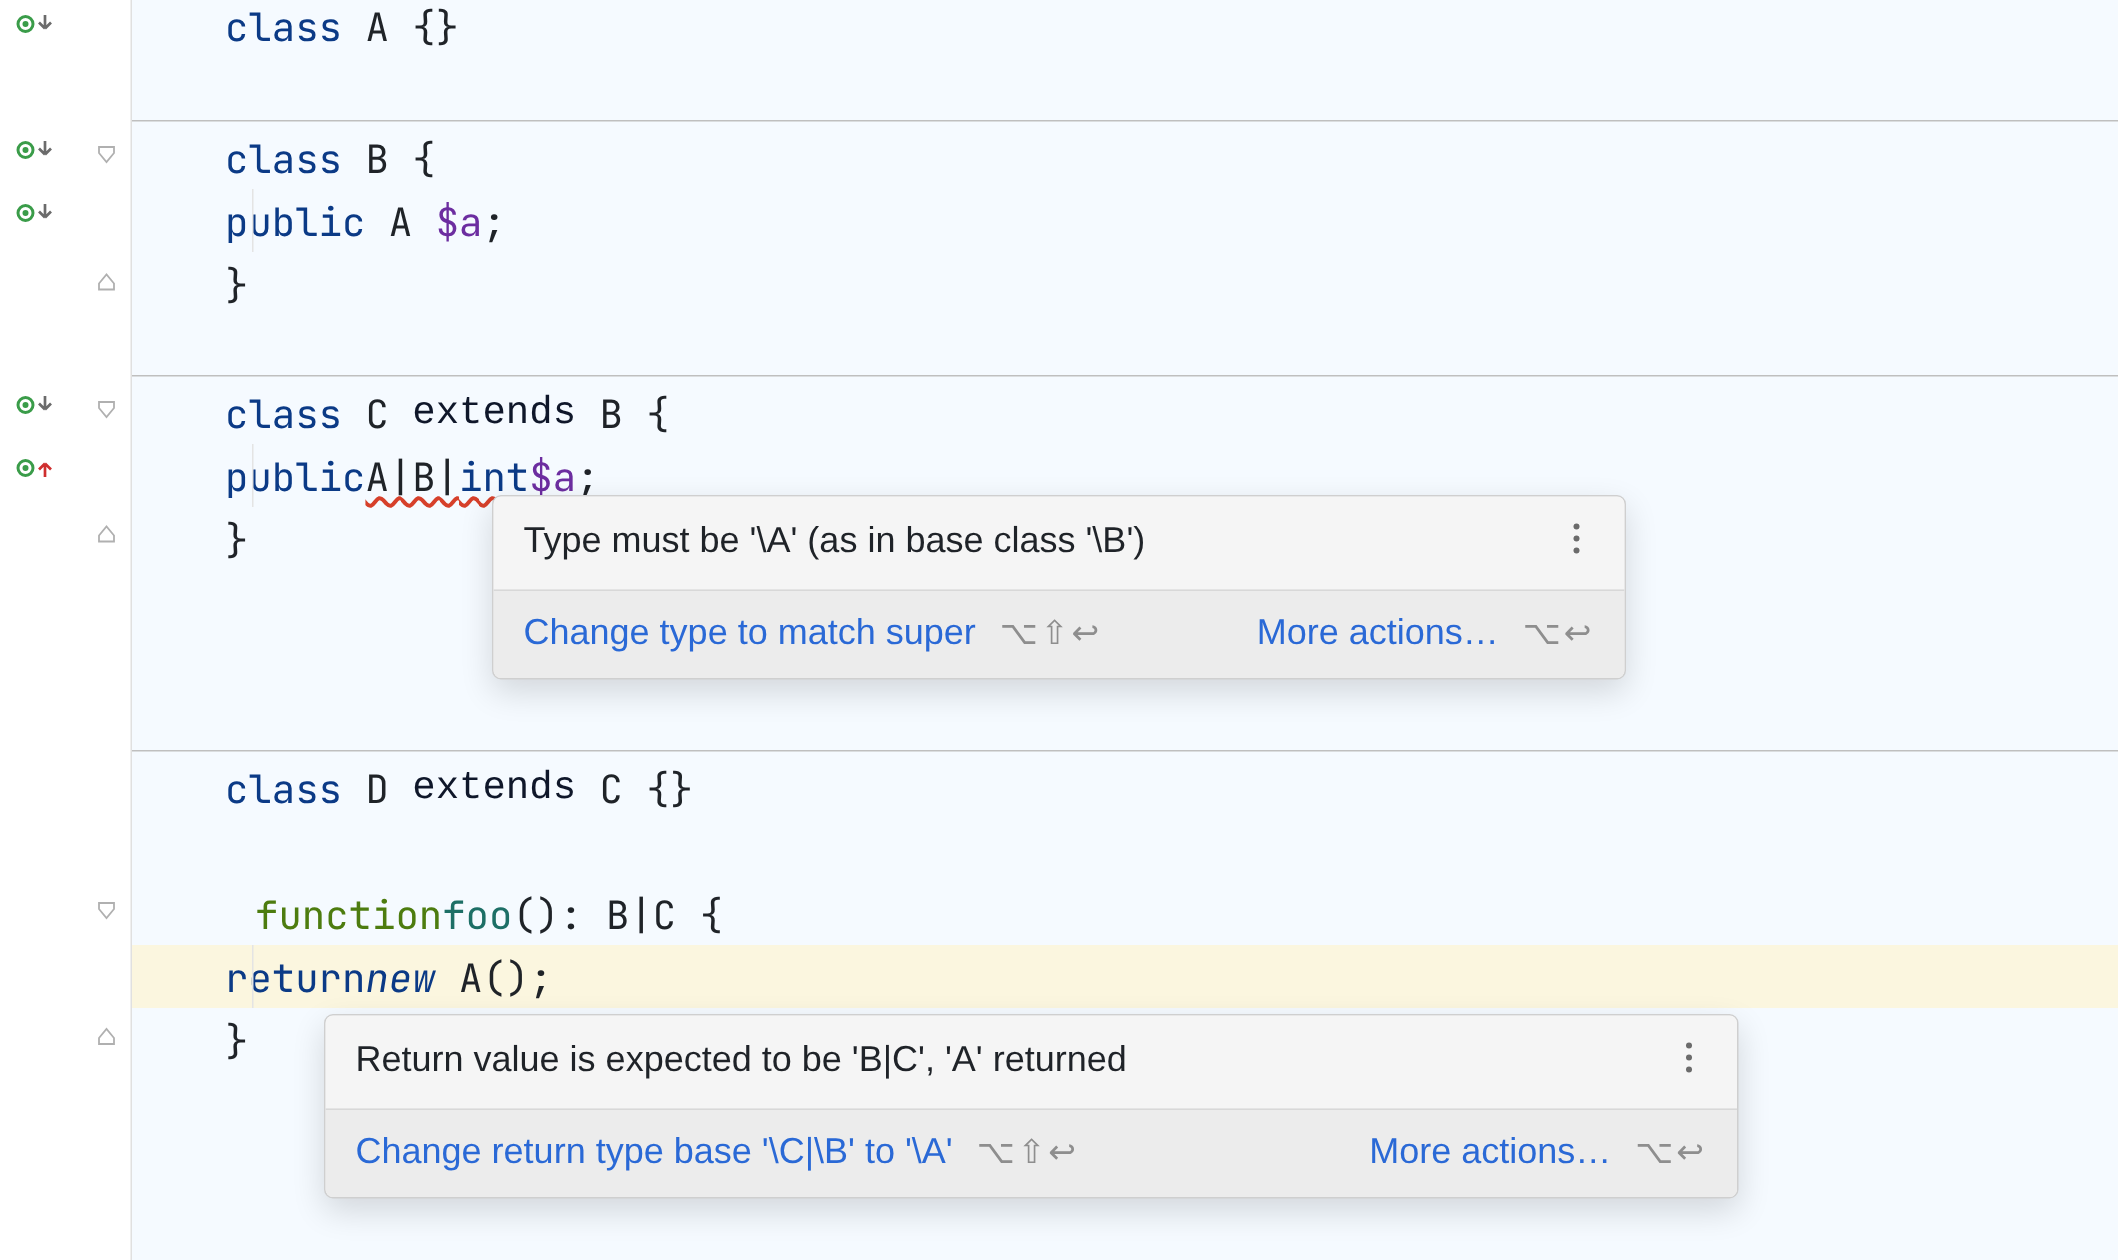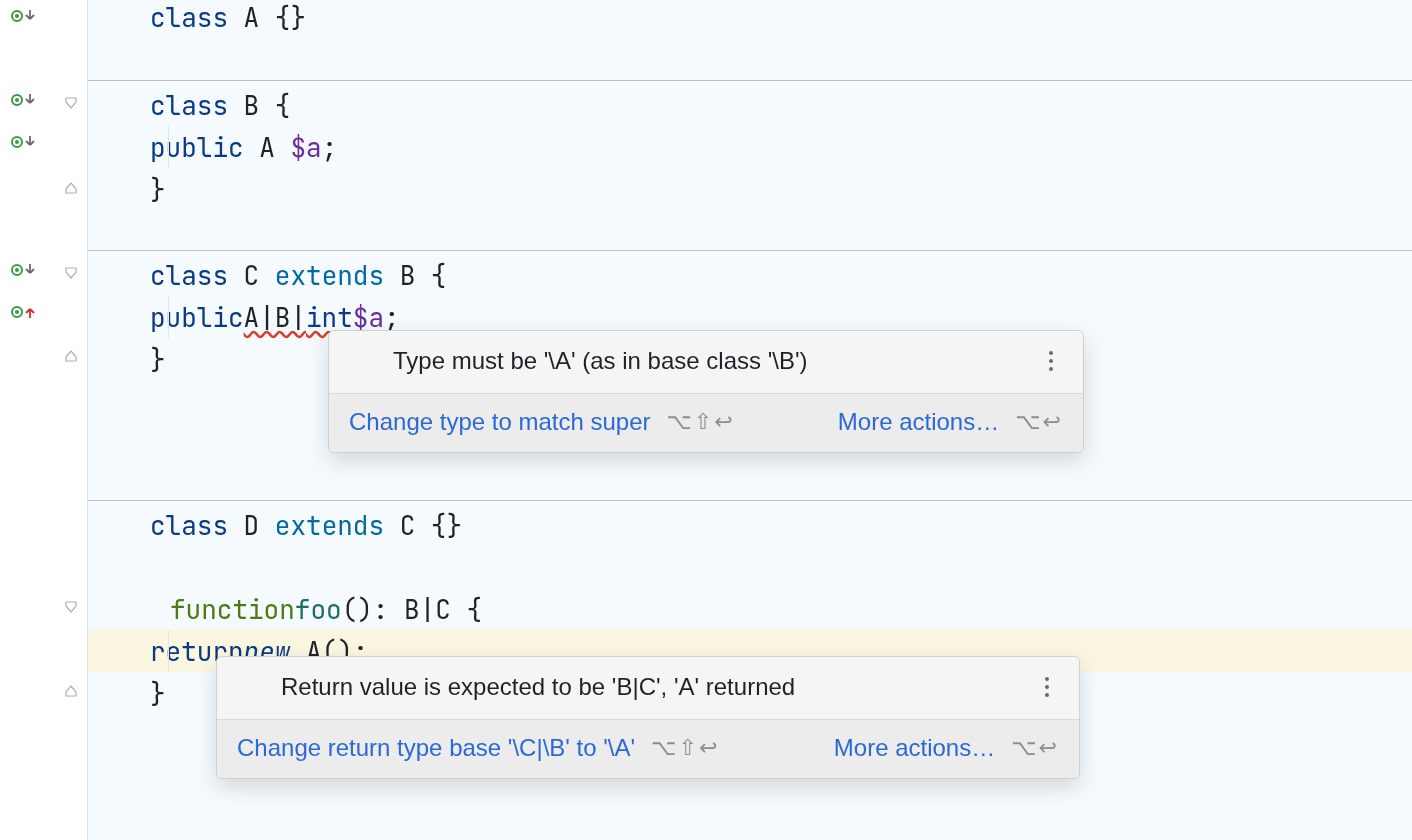--- a/index.html
+++ b/index.html
@@ -58,21 +58,21 @@
     color: #1f2328;
   }
   .indent::before {
     content: "";
     position: absolute;
     left: 80px;
     top: 0; bottom: 0;
     border-left: 1px solid #e4e4e4;
   }
   .kw-class { color: #0b3a86; font-weight: 400; }
-  .kw-ext { color: #0369a1; }
+  .kw-ext { color: #0f172a; font-family: Liberation Mono, monospace; }
   .kw-pub { color: #0b3a86; }
   .kw-func { color: #4d7c0f; margin-left: 20px; }
   .kw-return { color: #0b3a86; }
   .kw-new { color: #0b3a86; font-style: italic; }
   .kw-int { color: #0b3a86; }
   .ident-fn { color: #1d6f66; }
   .var { color: #6c2da0; }
   .squiggle {
     text-decoration-line: underline;
     text-decoration-style: wavy;
@@ -91,25 +91,24 @@
     position: absolute;
     background: #f5f5f5;
     border: 1px solid #cfcfcf;
     border-radius: 6px;
     box-shadow: 0 8px 22px rgba(0,0,0,0.14);
     font-size: 24px;
     overflow: hidden;
   }
   .popup-header {
     display: flex;
-    align-items: center;
+    align-items: flex-start;
     justify-content: space-between;
     padding: 16px 20px 18px 20px;
     background: #f5f5f5;
-    margin-left: 44px;
   }
   .popup-title { color: #1f2328; }
   .popup-actions {
     display: flex;
     align-items: center;
     gap: 40px;
     padding: 14px 20px 16px 20px;
     background: #ececec;
     border-top: 1px solid #d8d8d8;
   }
@@ -257,21 +256,21 @@
         <span>Change type to match super</span>
         <span class="shortcut">⌥⇧↩</span>
       </div>
       <div class="popup-action" style="margin-left:auto;">
         <span>More actions…</span>
         <span class="shortcut">⌥↩</span>
       </div>
     </div>
   </div>
 
-  <div class="popup" style="left:216px; top:656px; width:864px;">
+  <div class="popup" style="left:216px; top:676px; width:943px;">
     <div class="popup-header">
       <span class="popup-title">Return value is expected to be 'B|C', 'A' returned</span>
       <div class="kebab">
           <span></span>
           <span></span>
           <span></span>
         </div>
     </div>
     <div class="popup-actions">
       <div class="popup-action">

